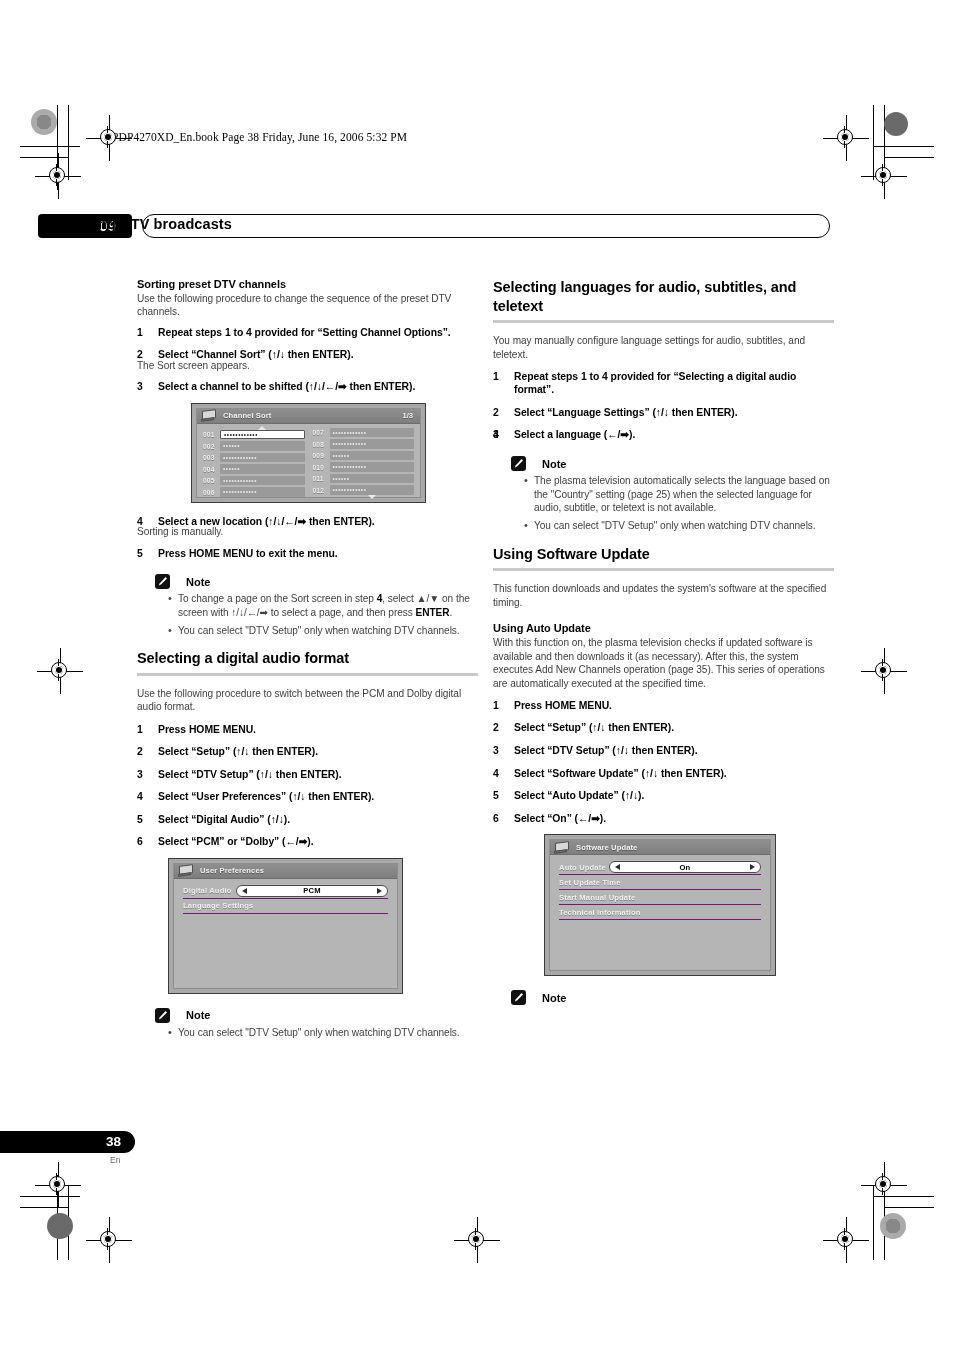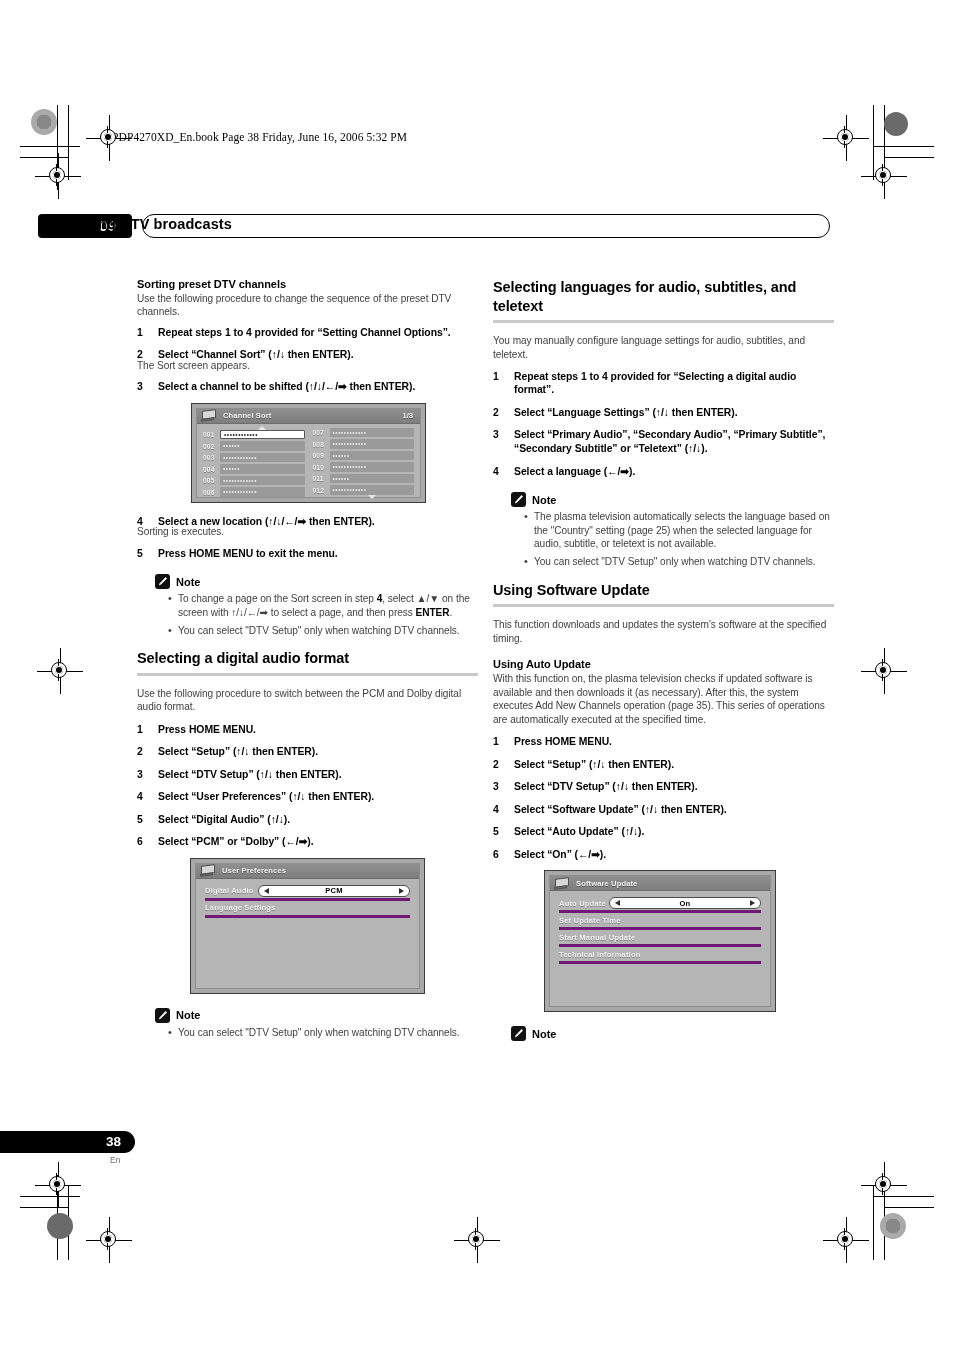--- a/index.html
+++ b/index.html
@@ -187,21 +187,21 @@
   }
   .step.cont { margin-bottom: 3px; }
 
   
   .note {
     margin: 14px 0 12px 0;
   }
   .note-head {
     display: flex;
     align-items: center;
-    gap: 6px;
+    gap: 16px;
     margin-bottom: 3px;
     padding-left: 18px;
   }
   .note-icon {
     width: 15px; height: 15px;
     background: #111;
     border-radius: 3px;
     position: relative;
     flex: 0 0 auto;
   }
@@ -365,21 +365,21 @@
     position: absolute;
     left: 0; right: 0; top: 14px; bottom: 0;
     padding: 6px 9px;
     box-sizing: border-box;
   }
   .menu-row {
     position: relative;
     height: 14px;
     display: flex;
     align-items: center;
-    border-bottom: 3px solid #701a75;
+    border-bottom: 1px solid #701a75;
   }
   .menu-label {
     font-size: 7.6px;
     font-weight: bold;
     color: #f0f0f0;
     letter-spacing: 0.15px;
     text-shadow: 0 1px 0 rgba(0,0,0,.28);
   }
   .menu-value {
     position: absolute;
@@ -630,21 +630,21 @@
             </div>
           <div class="cs-arrowbar">
               <span class="tri down"></span>
             </div>
         </div>
       </div>
     </div>
   </div>
 
   <div class="step cont"><span class="n">4</span><span>Select a new location (↑/↓/←/➡ then ENTER).</span></div>
-  <p class="caption">Sorting is executes.</p>
+  <p class="caption">Sorting is manually.</p>
   <div class="step"><span class="n">5</span><span>Press HOME MENU to exit the menu.</span></div>
 
   <div class="note">
     <div class="note-head">
       <span class="note-icon">
         <svg width="11" height="11" viewBox="0 0 11 11">
             <path d="M8.6 1.0 L10.0 2.4 L4.0 8.4 L2.0 9.2 L2.8 7.2 Z" fill="#fff"></path>
             <path d="M2.0 9.2 L2.6 8.6 L3.4 9.0 Z" fill="#fff"></path>
           </svg>
       </span>
@@ -660,21 +660,21 @@
   <div class="rule"></div>
   <p class="body">Use the following procedure to switch between the PCM and Dolby digital audio format.</p>
 
   <div class="step"><span class="n">1</span><span>Press HOME MENU.</span></div>
   <div class="step"><span class="n">2</span><span>Select “Setup” (↑/↓ then ENTER).</span></div>
   <div class="step"><span class="n">3</span><span>Select “DTV Setup” (↑/↓ then ENTER).</span></div>
   <div class="step"><span class="n">4</span><span>Select “User Preferences” (↑/↓ then ENTER).</span></div>
   <div class="step"><span class="n">5</span><span>Select “Digital Audio” (↑/↓).</span></div>
   <div class="step"><span class="n">6</span><span>Select “PCM” or “Dolby” (←/➡).</span></div>
 
-  <div class="osd" style="width:235px; height:136px; margin-left:53px;">
+  <div class="osd" style="width:235px; height:136px; margin-left:31px;">
     <div class="osd-inner">
       <div class="osd-titlebar">
         <span class="osd-tvicon">
             <span class="scr"></span>
             <span class="base"></span>
           </span>
         <span class="osd-title">User Preferences</span>
       </div>
       <div class="menu-body">
         <div class="menu-row">
@@ -710,21 +710,21 @@
 </div>
 
 <div class="col col-right">
 
   <h1 class="sec">Selecting languages for audio, subtitles, and teletext</h1>
   <div class="rule"></div>
   <p class="body">You may manually configure language settings for audio, subtitles, and teletext.</p>
 
   <div class="step"><span class="n">1</span><span>Repeat steps 1 to 4 provided for “Selecting a digital audio format”.</span></div>
   <div class="step"><span class="n">2</span><span>Select “Language Settings” (↑/↓ then ENTER).</span></div>
-  <div class="step"><span class="n">3</span><span>Select “Primary Audio”, “Secondary Audio”, “Primary Subtitle”, “Secondary Subtitle” or “Teletext” (↑/↓).</span></div>
+  <div class="step"><span class="n">3</span></div>
   <div class="step"><span class="n">4</span><span>Select a language (←/➡).</span></div>
 
   <div class="note">
     <div class="note-head">
       <span class="note-icon">
         <svg width="11" height="11" viewBox="0 0 11 11">
             <path d="M8.6 1.0 L10.0 2.4 L4.0 8.4 L2.0 9.2 L2.8 7.2 Z" fill="#fff"></path>
             <path d="M2.0 9.2 L2.6 8.6 L3.4 9.0 Z" fill="#fff"></path>
           </svg>
       </span>

